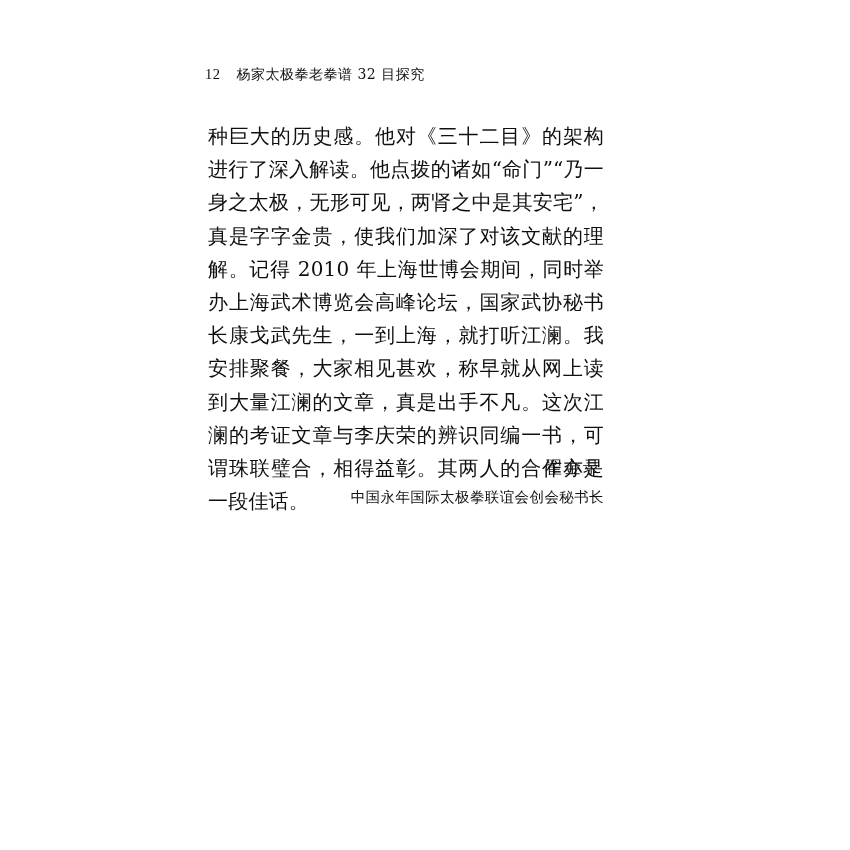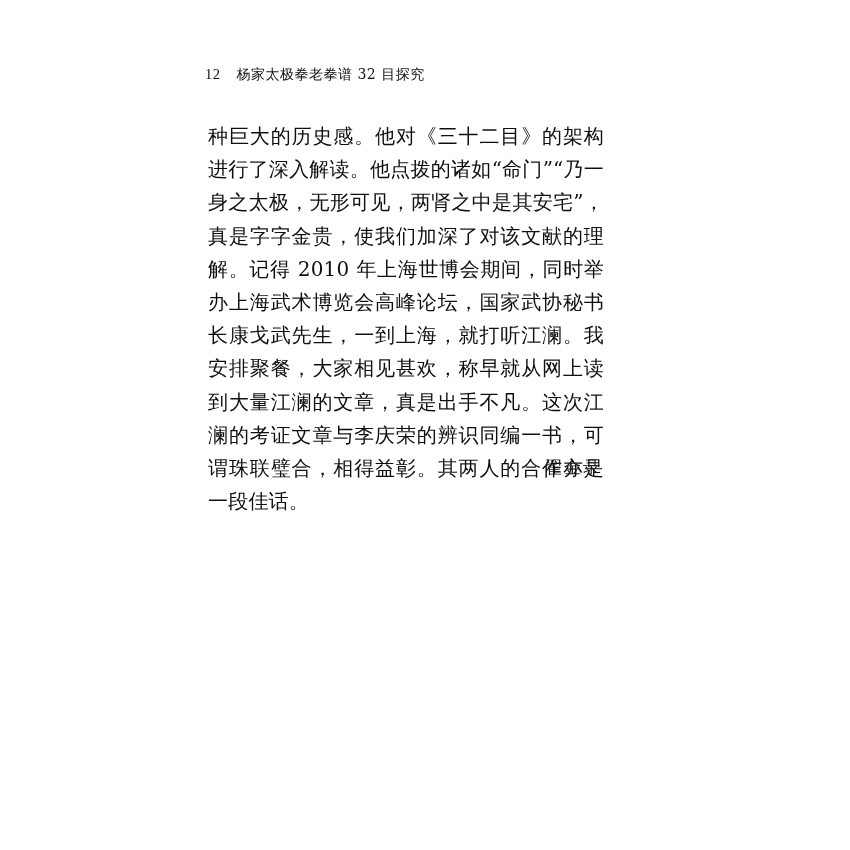--- a/index.html
+++ b/index.html
@@ -88,15 +88,16 @@
   <div class="running-head">
     <span class="folio">12</span><span class="rh-title">杨家太极拳老拳谱 32 目探究</span>
   </div>
 
   <div class="body-block">
     <p>种巨大的历史感。他对《三十二目》的架构进行了深入解读。他点拨的诸如“命门”“乃一身之太极，无形可见，两肾之中是其安宅”，真是字字金贵，使我们加深了对该文献的理解。记得 2010 年上海世博会期间，同时举办上海武术博览会高峰论坛，国家武协秘书长康戈武先生，一到上海，就打听江澜。我安排聚餐，大家相见甚欢，称早就从网上读到大量江澜的文章，真是出手不凡。这次江澜的考证文章与李庆荣的辨识同编一书，可谓珠联璧合，相得益彰。其两人的合作亦是一段佳话。</p>
   </div>
 
   <div class="signature-block">
     <div class="sig-name">翟金录</div>
+    <div class="sig-title">中国永年国际太极拳联谊会创会秘书长</div>
   </div>
 
 </div>
 
 </body></html>

